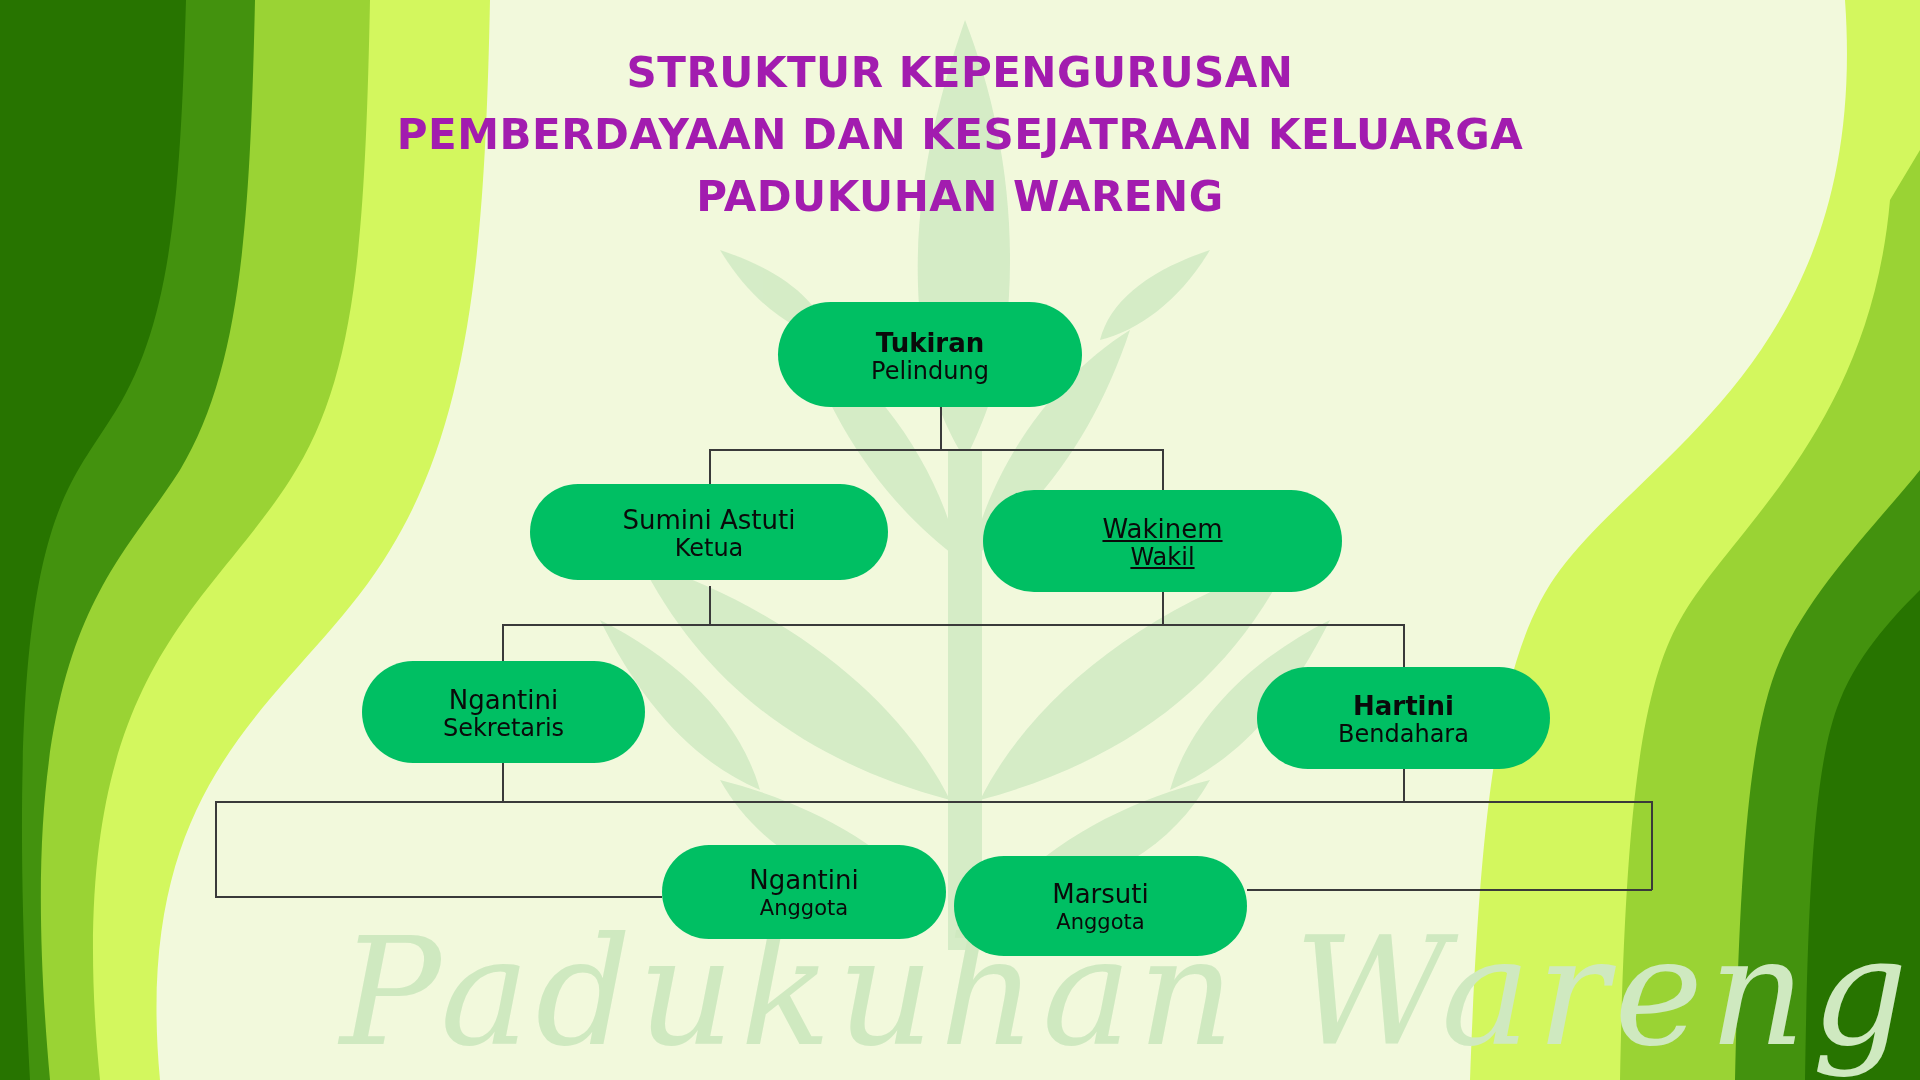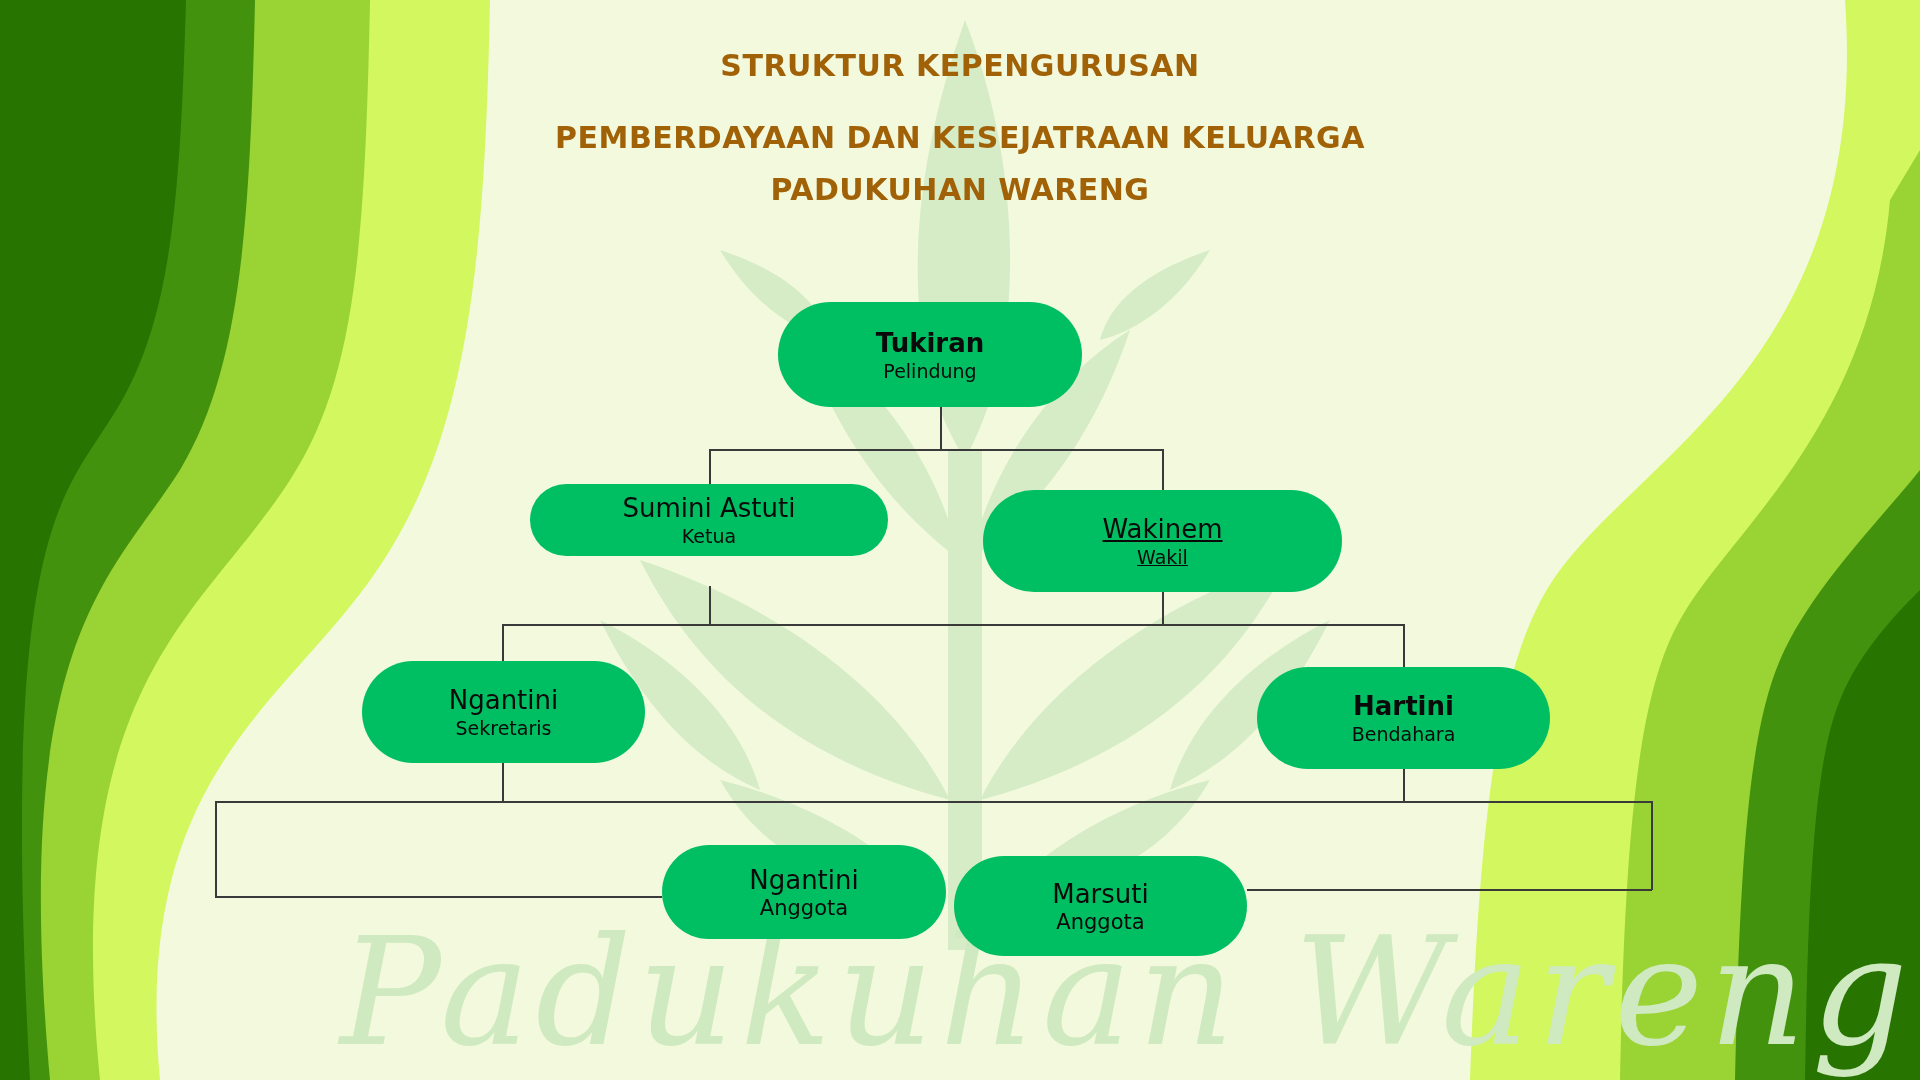--- a/index.html
+++ b/index.html
@@ -1,22 +1,22 @@
 <!DOCTYPE html>
 <html><head>
 <meta charset="utf-8">
 <style>
   html, body { margin:0; padding:0; }
   body { width:1920px; height:1080px; position:relative; overflow:hidden; background:#f2f9dc; font-family:"Liberation Sans", sans-serif; }
   .bg { position:absolute; left:0; top:0; width:1920px; height:1080px; }
-  .title { position:absolute; left:0; width:1920px; text-align:center; font-family:"DejaVu Sans", sans-serif; font-weight:bold; font-size:30px; color:#a16207; letter-spacing:0.5px; }
+  .title { position:absolute; left:0; width:1920px; text-align:center; font-family:"DejaVu Sans", sans-serif; font-weight:bold; font-size:42px; color:#a21caf; letter-spacing:0.5px; }
   .watermark { position:absolute; left:340px; top:905px; font-family:"DejaVu Serif", serif; font-style:italic; font-size:150px; color:#cfe9c0; letter-spacing:6px; white-space:nowrap; }
   .node { position:absolute; background:#00bf63; border-radius:60px; display:flex; flex-direction:column; align-items:center; justify-content:center; color:#0a0a0a; box-sizing:border-box; }
   .node .name { font-family:"DejaVu Sans", sans-serif; font-size:26px; line-height:32px; }
-  .node .role { font-family:"DejaVu Sans", sans-serif; font-size:19px; line-height:24px; }
+  .node .role { font-family:"DejaVu Sans", sans-serif; font-size:24px; line-height:24px; }
   .node .name.bold { font-weight:bold; }
   .small .role { font-size:21px; }
   .line { position:absolute; background:#3a3a3a; }
 </style>
 </head>
 <body>
 
 <svg class="bg" viewBox="0 0 1920 1080" width="1920" height="1080">
 
   <g fill="#d0eac3" opacity="0.85">
@@ -41,21 +41,21 @@
 
   <path d="M1920 1080 H1470 C1480 800 1500 650 1560 570 C1650 450 1870 350 1845 0 H1920 Z" fill="#d3f75e"></path>
   <path d="M1920 1080 H1620 C1625 820 1640 690 1680 620 C1730 530 1870 430 1890 200 L1920 150 Z" fill="#9ad334"></path>
   <path d="M1920 1080 H1735 C1740 850 1750 730 1780 660 C1810 590 1880 520 1920 470 Z" fill="#43920e"></path>
   <path d="M1920 1080 H1805 C1808 880 1815 760 1840 700 C1860 650 1900 610 1920 590 Z" fill="#277400"></path>
 </svg>
 
 <div class="watermark">Padukuhan Wareng</div>
 
 <div class="title" style="top:48px;">STRUKTUR KEPENGURUSAN</div>
-<div class="title" style="top:120px;">PEMBERDAYAAN DAN KESEJATRAAN KELUARGA</div>
+<div class="title" style="top:110px;">PEMBERDAYAAN DAN KESEJATRAAN KELUARGA</div>
 <div class="title" style="top:172px;">PADUKUHAN WARENG</div>
 
 <div>
   <div class="line" style="left:940px; top:407px; width:1.5px; height:42px;"></div>
   <div class="line" style="left:709px; top:449px; width:453px; height:1.5px;"></div>
   <div class="line" style="left:709px; top:449px; width:1.5px; height:35px;"></div>
   <div class="line" style="left:1162px; top:449px; width:1.5px; height:41px;"></div>
   <div class="line" style="left:709px; top:586px; width:1.5px; height:38px;"></div>
   <div class="line" style="left:1162px; top:592px; width:1.5px; height:32px;"></div>
   <div class="line" style="left:502px; top:624px; width:901px; height:1.5px;"></div>
@@ -68,21 +68,21 @@
   <div class="line" style="left:215px; top:896px; width:447px; height:1.5px;"></div>
   <div class="line" style="left:1651px; top:801px; width:1.5px; height:89px;"></div>
   <div class="line" style="left:1247px; top:889px; width:405px; height:1.5px;"></div>
 </div>
 
 <div class="node" style="left:778px; top:302px; width:304px; height:105px;">
   <span class="name bold">Tukiran</span>
   <span class="role">Pelindung</span>
 </div>
 
-<div class="node" style="left:530px; top:484px; width:358px; height:72px;justify-content:center;">
+<div class="node" style="left:530px; top:484px; width:358px; height:96px;justify-content:center;">
   <span class="name">Sumini Astuti</span>
   <span class="role">Ketua</span>
 </div>
 
 <div class="node" style="left:983px; top:490px; width:359px; height:102px;text-decoration:underline;">
   <span class="name">Wakinem</span>
   <span class="role">Wakil</span>
 </div>
 
 <div class="node" style="left:362px; top:661px; width:283px; height:102px;">

